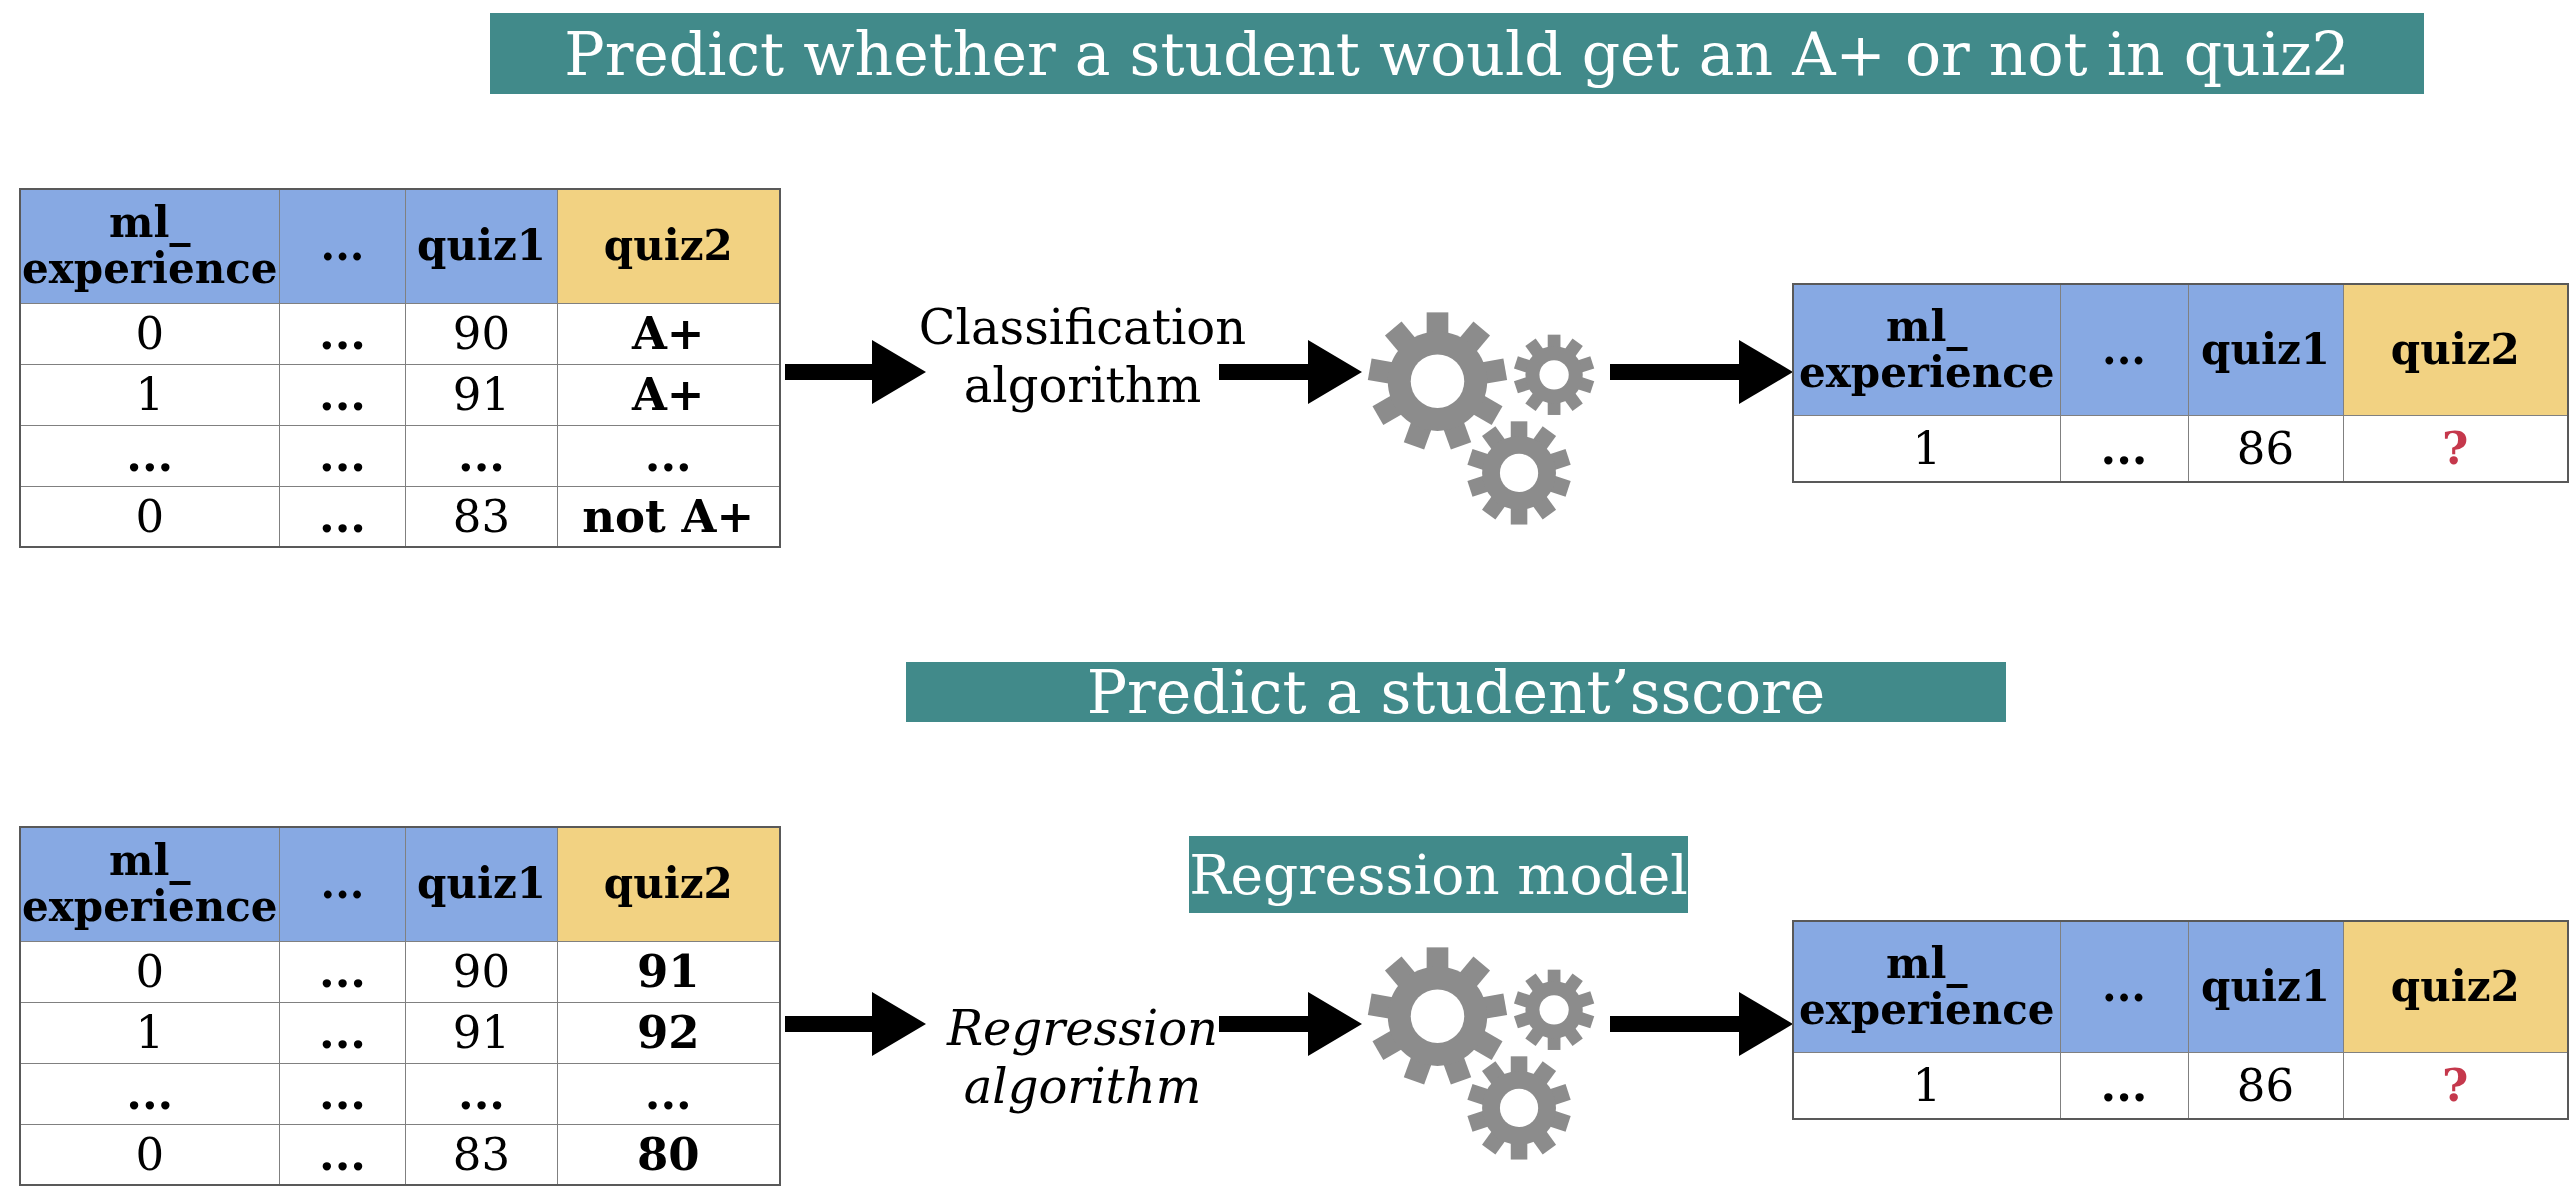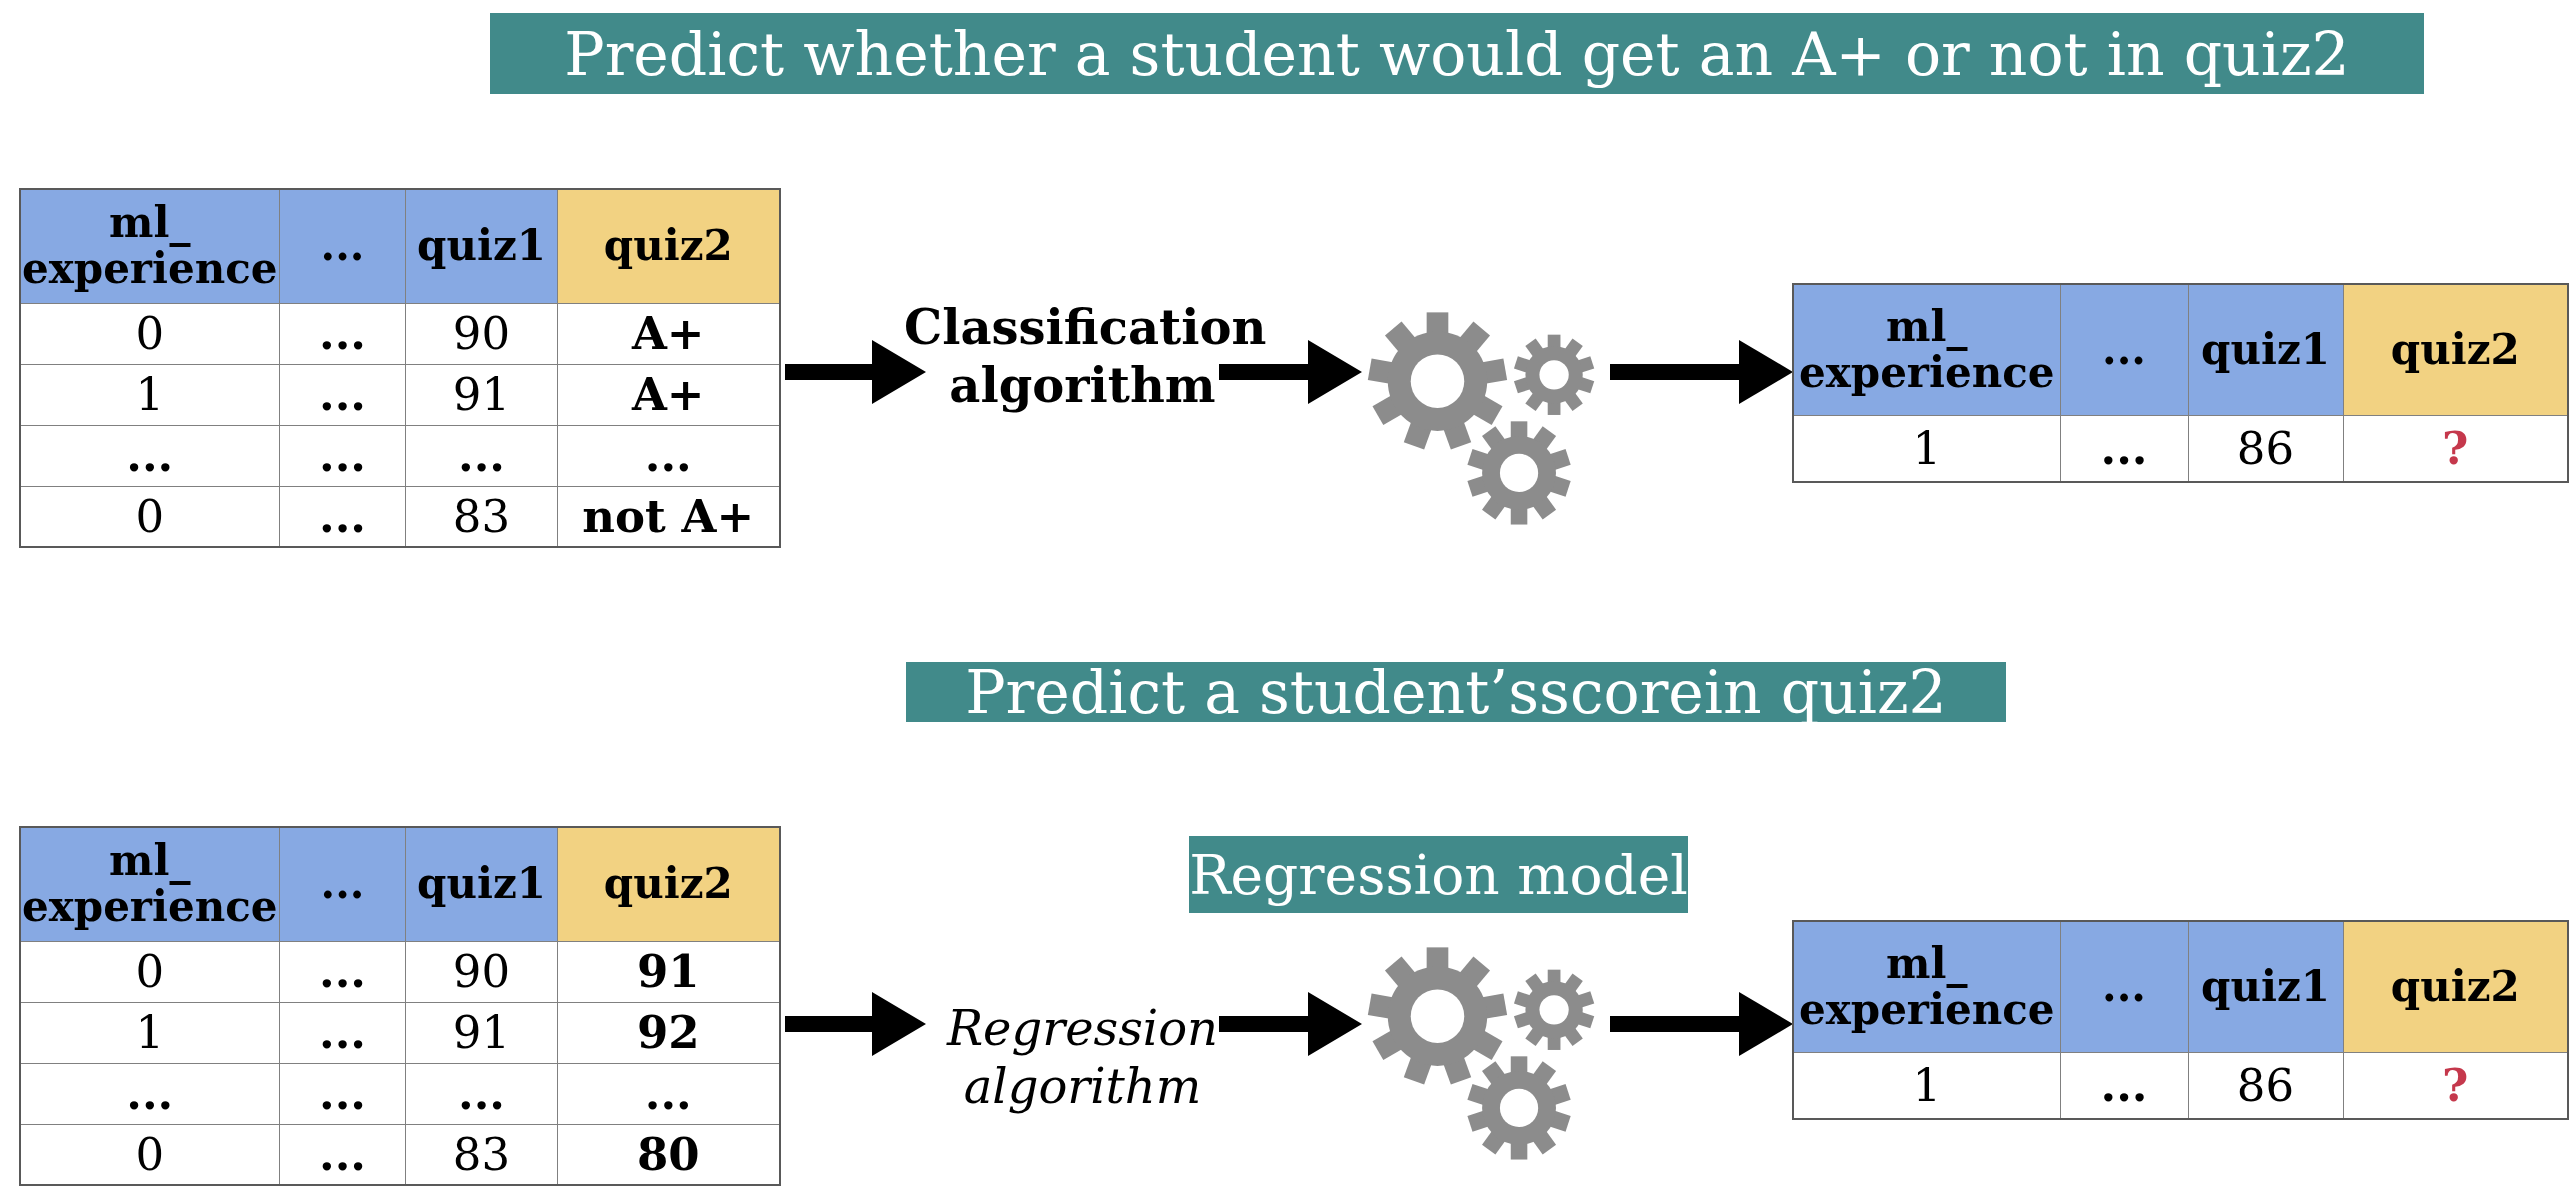--- a/index.html
+++ b/index.html
@@ -85,21 +85,21 @@
           <td>not A+</td>
         </tr>
       </tbody>
     </table>
 
   <div class="arrow" style="left:785px;top:340px;width:141px;">
     <div class="shaft"></div>
     <div class="head"></div>
   </div>
 
-  <div class="algo-label" style="left:904px;top:299px;width:357px;font-weight:bold;">
+  <div class="algo-label" style="left:904px;top:299px;width:357px;">
     <span>Classification</span>
     <span>algorithm</span>
   </div>
 
 
   <div class="arrow" style="left:1219px;top:340px;width:143px;">
     <div class="shaft"></div>
     <div class="head"></div>
   </div>
 
@@ -187,21 +187,20 @@
           <td class="cell-dots">...</td>
           <td>86</td>
           <td class="cell-question">?</td>
         </tr>
       </tbody>
     </table>
 
   <div class="banner title" style="left:906px;top:662px;width:1100px;height:60px;">
     <span>Predict a student’s </span>
       <span class="it">score</span>
-      <span> in quiz2</span>
   </div>
 
   <table class="data-table left-table" style="left:18.5px;top:826px;" data-table="bottom_section.training_table">
     <colgroup>
         <col style="width:260px">
         <col style="width:126px">
         <col style="width:152px">
         <col style="width:222px">
       </colgroup>
   <thead>

